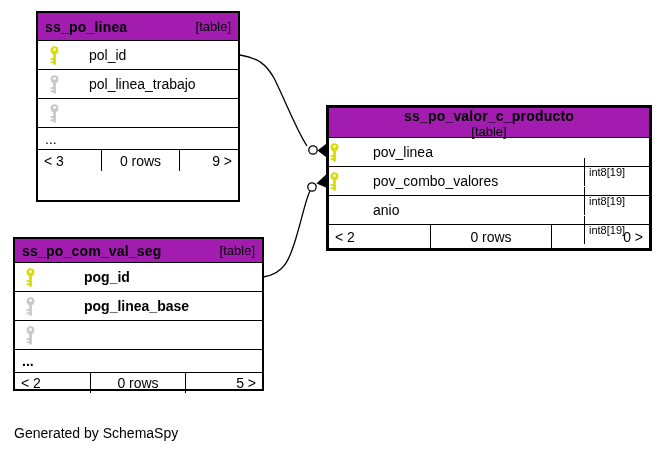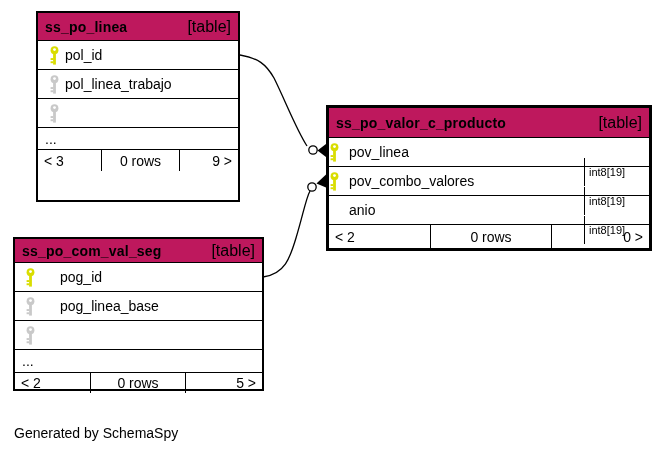--- a/index.html
+++ b/index.html
@@ -9,27 +9,27 @@
     font-family:"Liberation Sans","DejaVu Sans",sans-serif;
     color:#000;
   }
   .rel-layer{position:absolute;left:0;top:0;z-index:3;pointer-events:none;}
   .tbl{
     position:absolute;background:#fff;border:2px solid #000;
     box-sizing:border-box;z-index:2;
   }
   .thead{
     display:flex;justify-content:space-between;align-items:center;
-    background:#be185d;padding:0 7px;box-sizing:border-box;
+    background:#a21caf;padding:0 7px;box-sizing:border-box;
   }
   .tname{font-weight:bold;font-size:14px;letter-spacing:.2px;}
-  .tbadge{font-size:16px;}
+  .tbadge{font-size:13px;}
   .trow{
     display:flex;align-items:center;border-top:1px solid #000;
-    font-size:14px;box-sizing:border-box;background:#fff;
+    font-size:14px;box-sizing:border-box;background:#fff;gap:24px;
   }
   .kicon{width:11px;height:19px;flex:none;display:inline-block;}
   .key-primary{color:#d9dd00;}
   .key-indexed{color:#c9c9c9;}
   .cname{white-space:nowrap;}
   .ctype{
     margin-left:auto;width:65px;height:100%;flex:none;
     border-left:1px solid #000;display:flex;align-items:center;
     padding-left:4px;box-sizing:border-box;font-size:11px;margin-top:40px;
   }
@@ -43,30 +43,30 @@
   .t1{left:36px;top:11px;width:204px;height:191px;}
   .t1 .thead{height:27px;}
   .t1 .trow{height:29px;padding-left:11px;}
   .t1 .kicon{margin-right:5px;}
   .t1 .trow.dots{height:22px;padding-left:7px;}
   .t1 .tfoot{height:22px;}
   .t1 .fl{width:63px;}.t1 .fc{width:79px;}.t1 .fr{width:58px;}
 
   
   .t2{left:326px;top:105px;width:326px;height:146px;border-width:3px;}
-  .t2 .thead{height:29px;}
+  .t2 .thead{height:29px;flex-direction:column;}
   .t2 .trow{height:29px;}
   .t2 .kicon{margin-right:9px;}
   .t2 .tfoot{height:24px;}
   .t2 .fl{width:101px;}.t2 .fc{width:122px;}.t2 .fr{width:97px;}
 
   
   .t3{left:13px;top:237px;width:251px;height:154px;}
   .t3 .thead{height:23px;}
-  .t3 .trow{height:29px;padding-left:10px;}
+  .t3 .trow{height:29px;padding-left:10px;font-weight:bold;}
   .t3 .kicon{margin-right:24px;}
   .t3 .trow.dots{height:23px;padding-left:7px;}
   .t3 .tfoot{height:21px;}
   .t3 .fl{width:75px;}.t3 .fc{width:96px;}.t3 .fr{width:76px;}
 
   .gen-note{position:absolute;left:14px;top:425px;font-size:14px;z-index:2;}
 </style>
 </head>
 <body>
 

